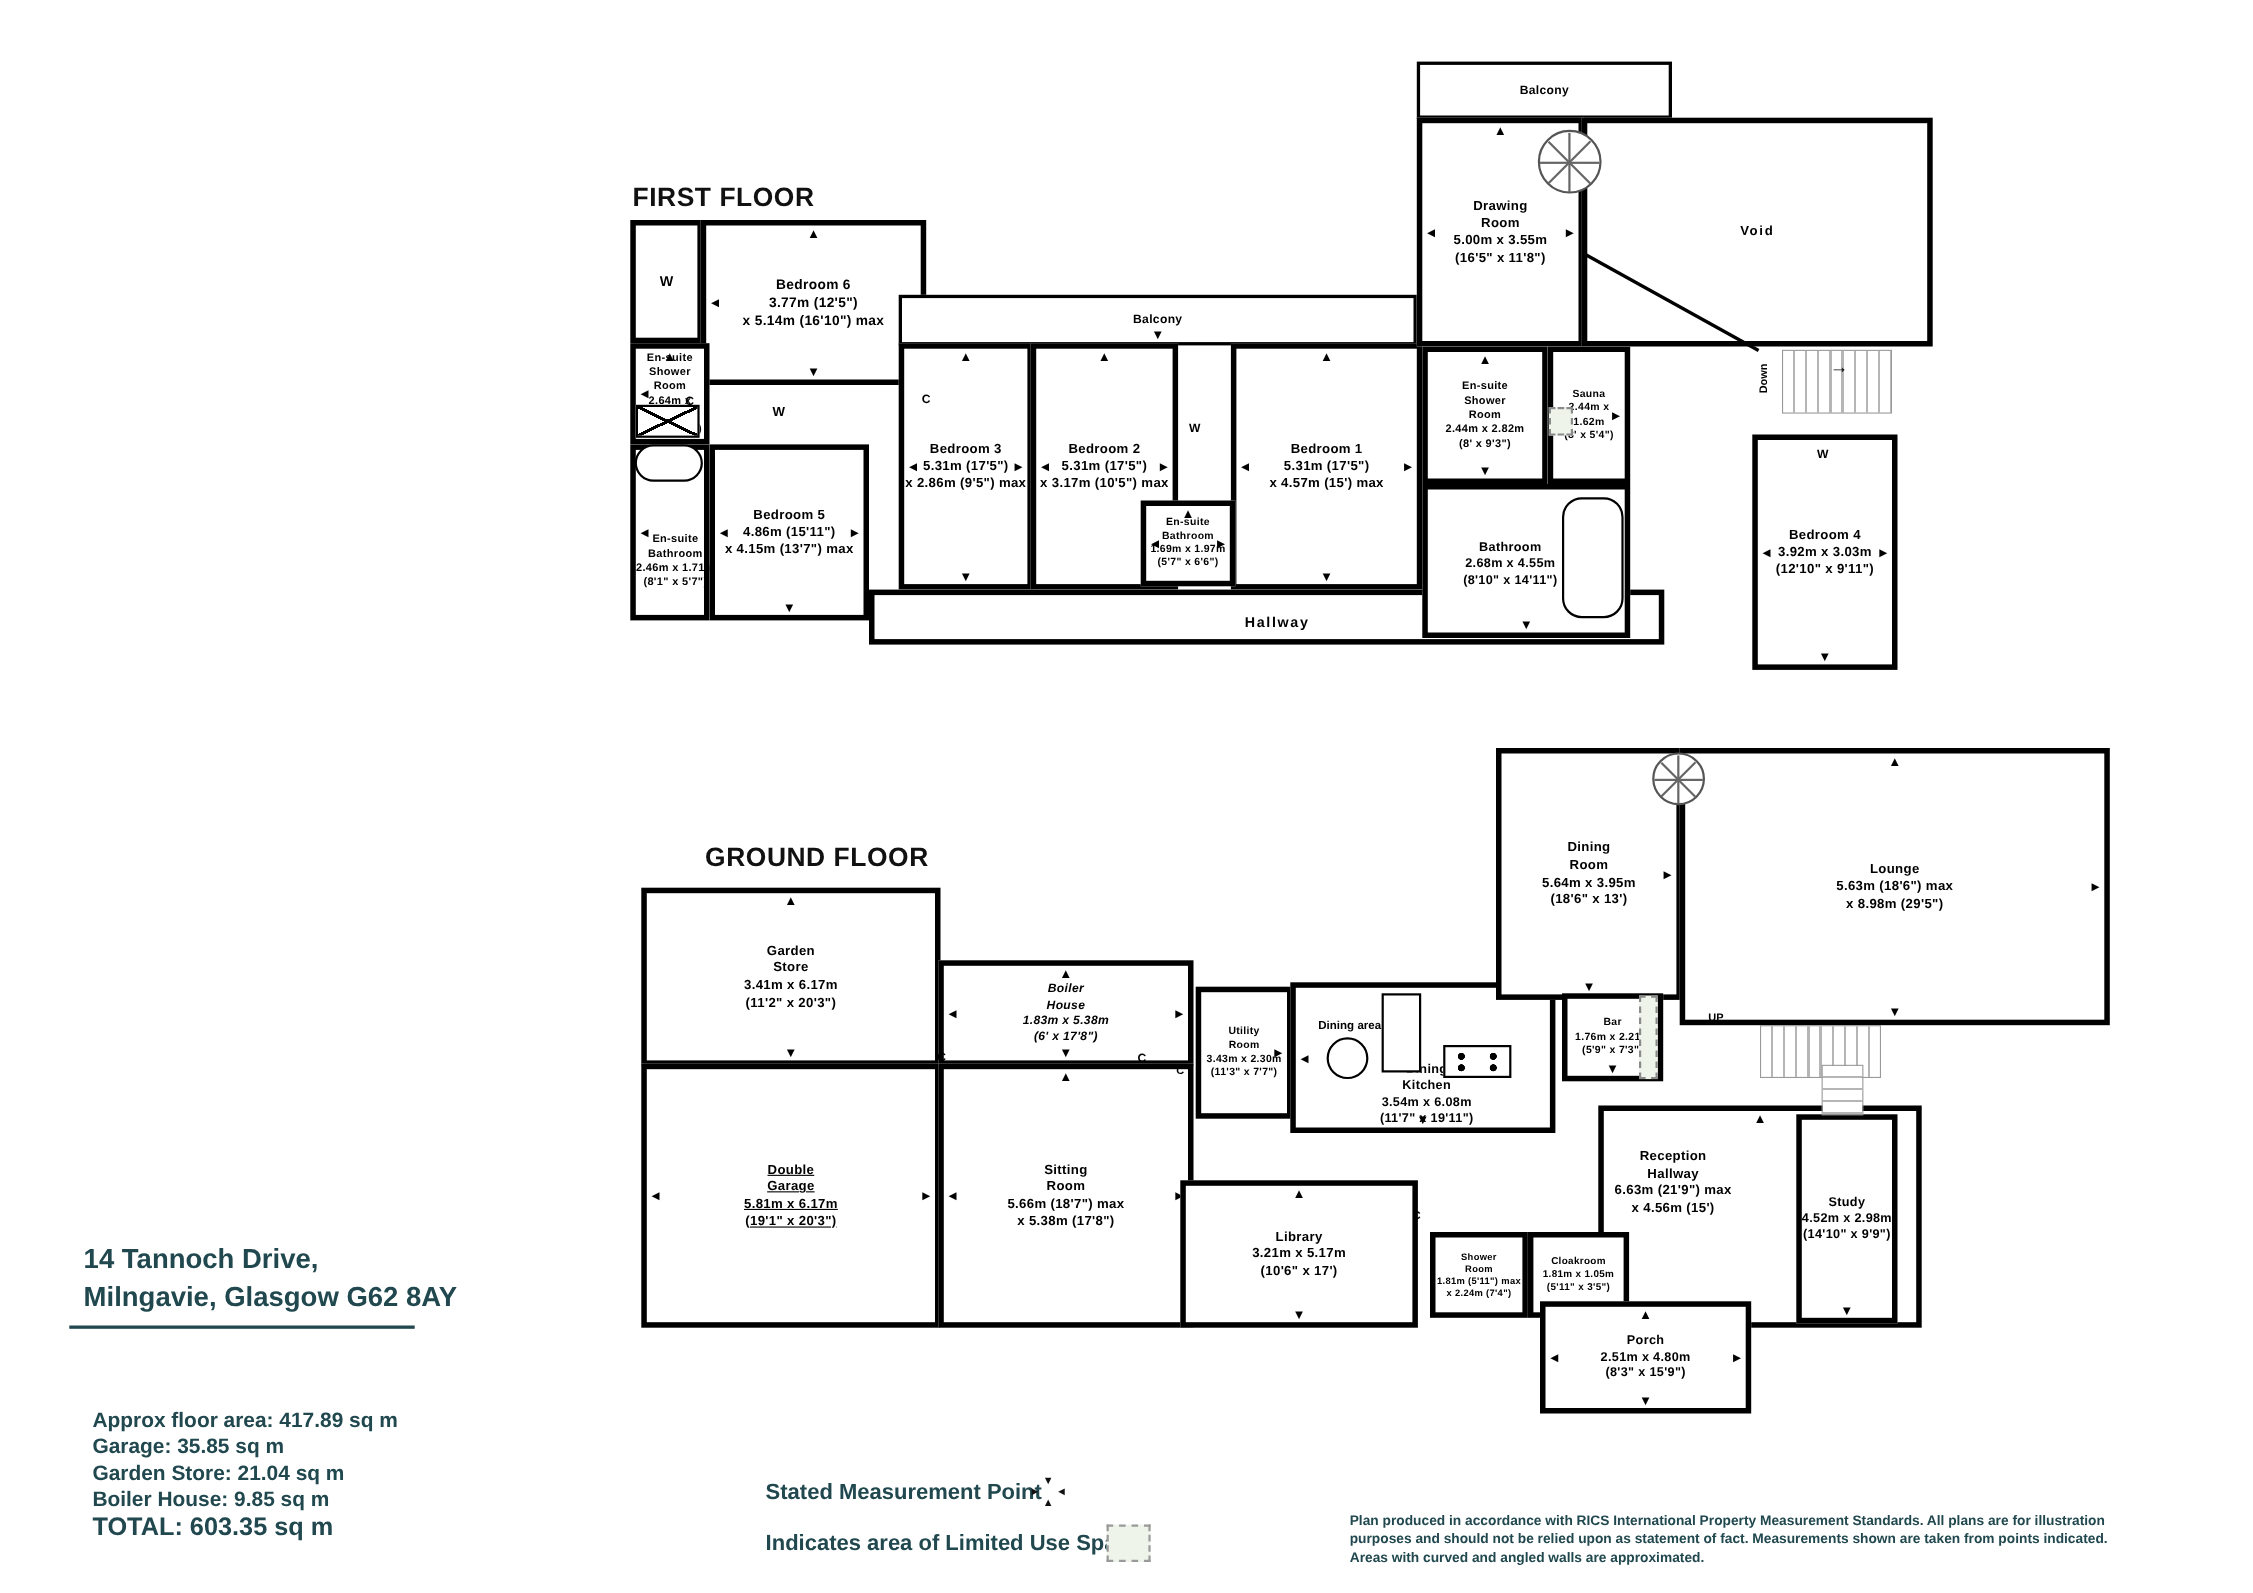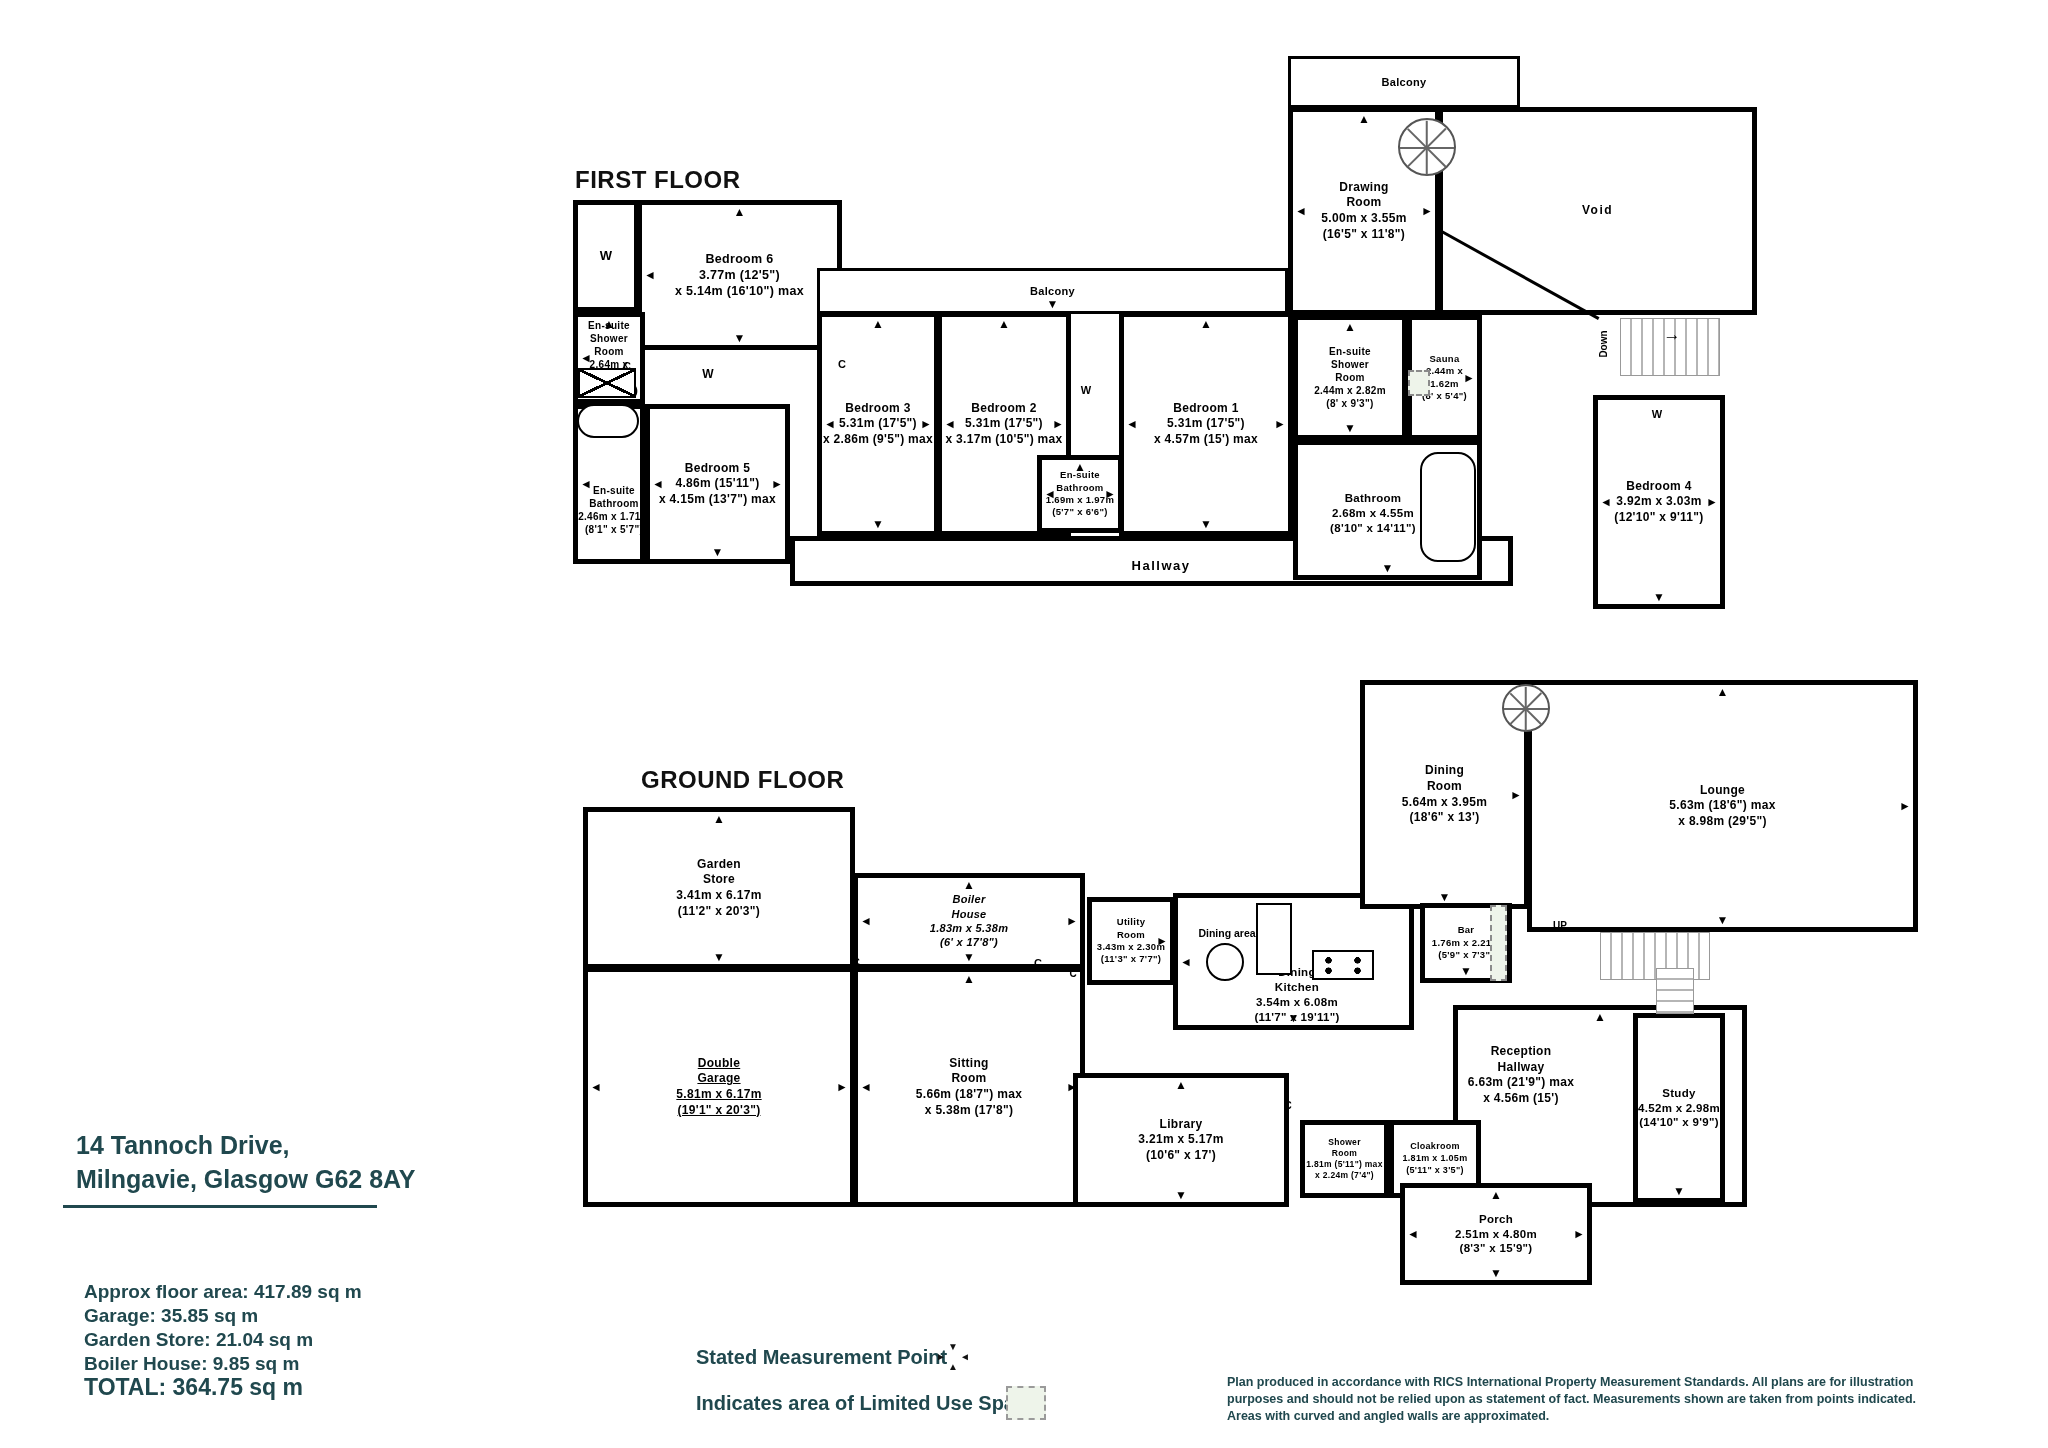--- a/index.html
+++ b/index.html
@@ -282,21 +282,21 @@
         <div class="room-label" style="font-size: 12px;">
           <div>Sitting</div>
           <div>Room</div>
           <div>5.66m (18'7") max</div>
           <div>x 5.38m (17'8")</div>
         </div>
         <div class="ar ar-l">◄</div>
         <div class="ar ar-r">►</div>
         <div class="ar ar-t">▲</div>
       </div>
-      <div class="room" style="left: 1087px; top: 897px; width: 88px; height: 88px;">
+      <div class="room" style="left: 1087px; top: 897px; width: 88px; height: 120px;">
         <div class="room-label" style="font-size: 9.5px;">
           <div>Utility</div>
           <div>Room</div>
           <div>3.43m x 2.30m</div>
           <div>(11'3" x 7'7")</div>
         </div>
         <div class="ar ar-r">►</div>
       </div>
       <div class="room" style="left: 1173px; top: 893px; width: 241px; height: 137px;">
         <div class="room-label abs" style="font-size: 11.5px; left: 119px; top: 97px;">
@@ -409,21 +409,21 @@
     </div>
 
   <div class="addr">14 Tannoch Drive,
 Milngavie, Glasgow G62 8AY</div>
   <div class="rule"></div>
 
   <div class="area" style="top:1281px">Approx floor area: 417.89 sq m</div>
   <div class="area" style="top:1305px">Garage: 35.85 sq m</div>
   <div class="area" style="top:1329px">Garden Store: 21.04 sq m</div>
   <div class="area" style="top:1353px">Boiler House: 9.85 sq m</div>
-  <div class="area total" style="top:1374px">TOTAL: 364.75 sq m</div>
+  <div class="area total" style="top:1374px">TOTAL: 603.35 sq m</div>
 
   <div class="leg-text" style="left:696px;top:1346px">Stated Measurement Point</div>
   <div class="leg-icon">
     <span class="gl">►</span>
     <span class="gr">◄</span>
     <span class="gt">▼</span>
     <span class="gb">▲</span>
   </div>
   <div class="leg-text" style="left:696px;top:1392px">Indicates area of  Limited Use Space</div>
   <div class="leg-box"></div>

